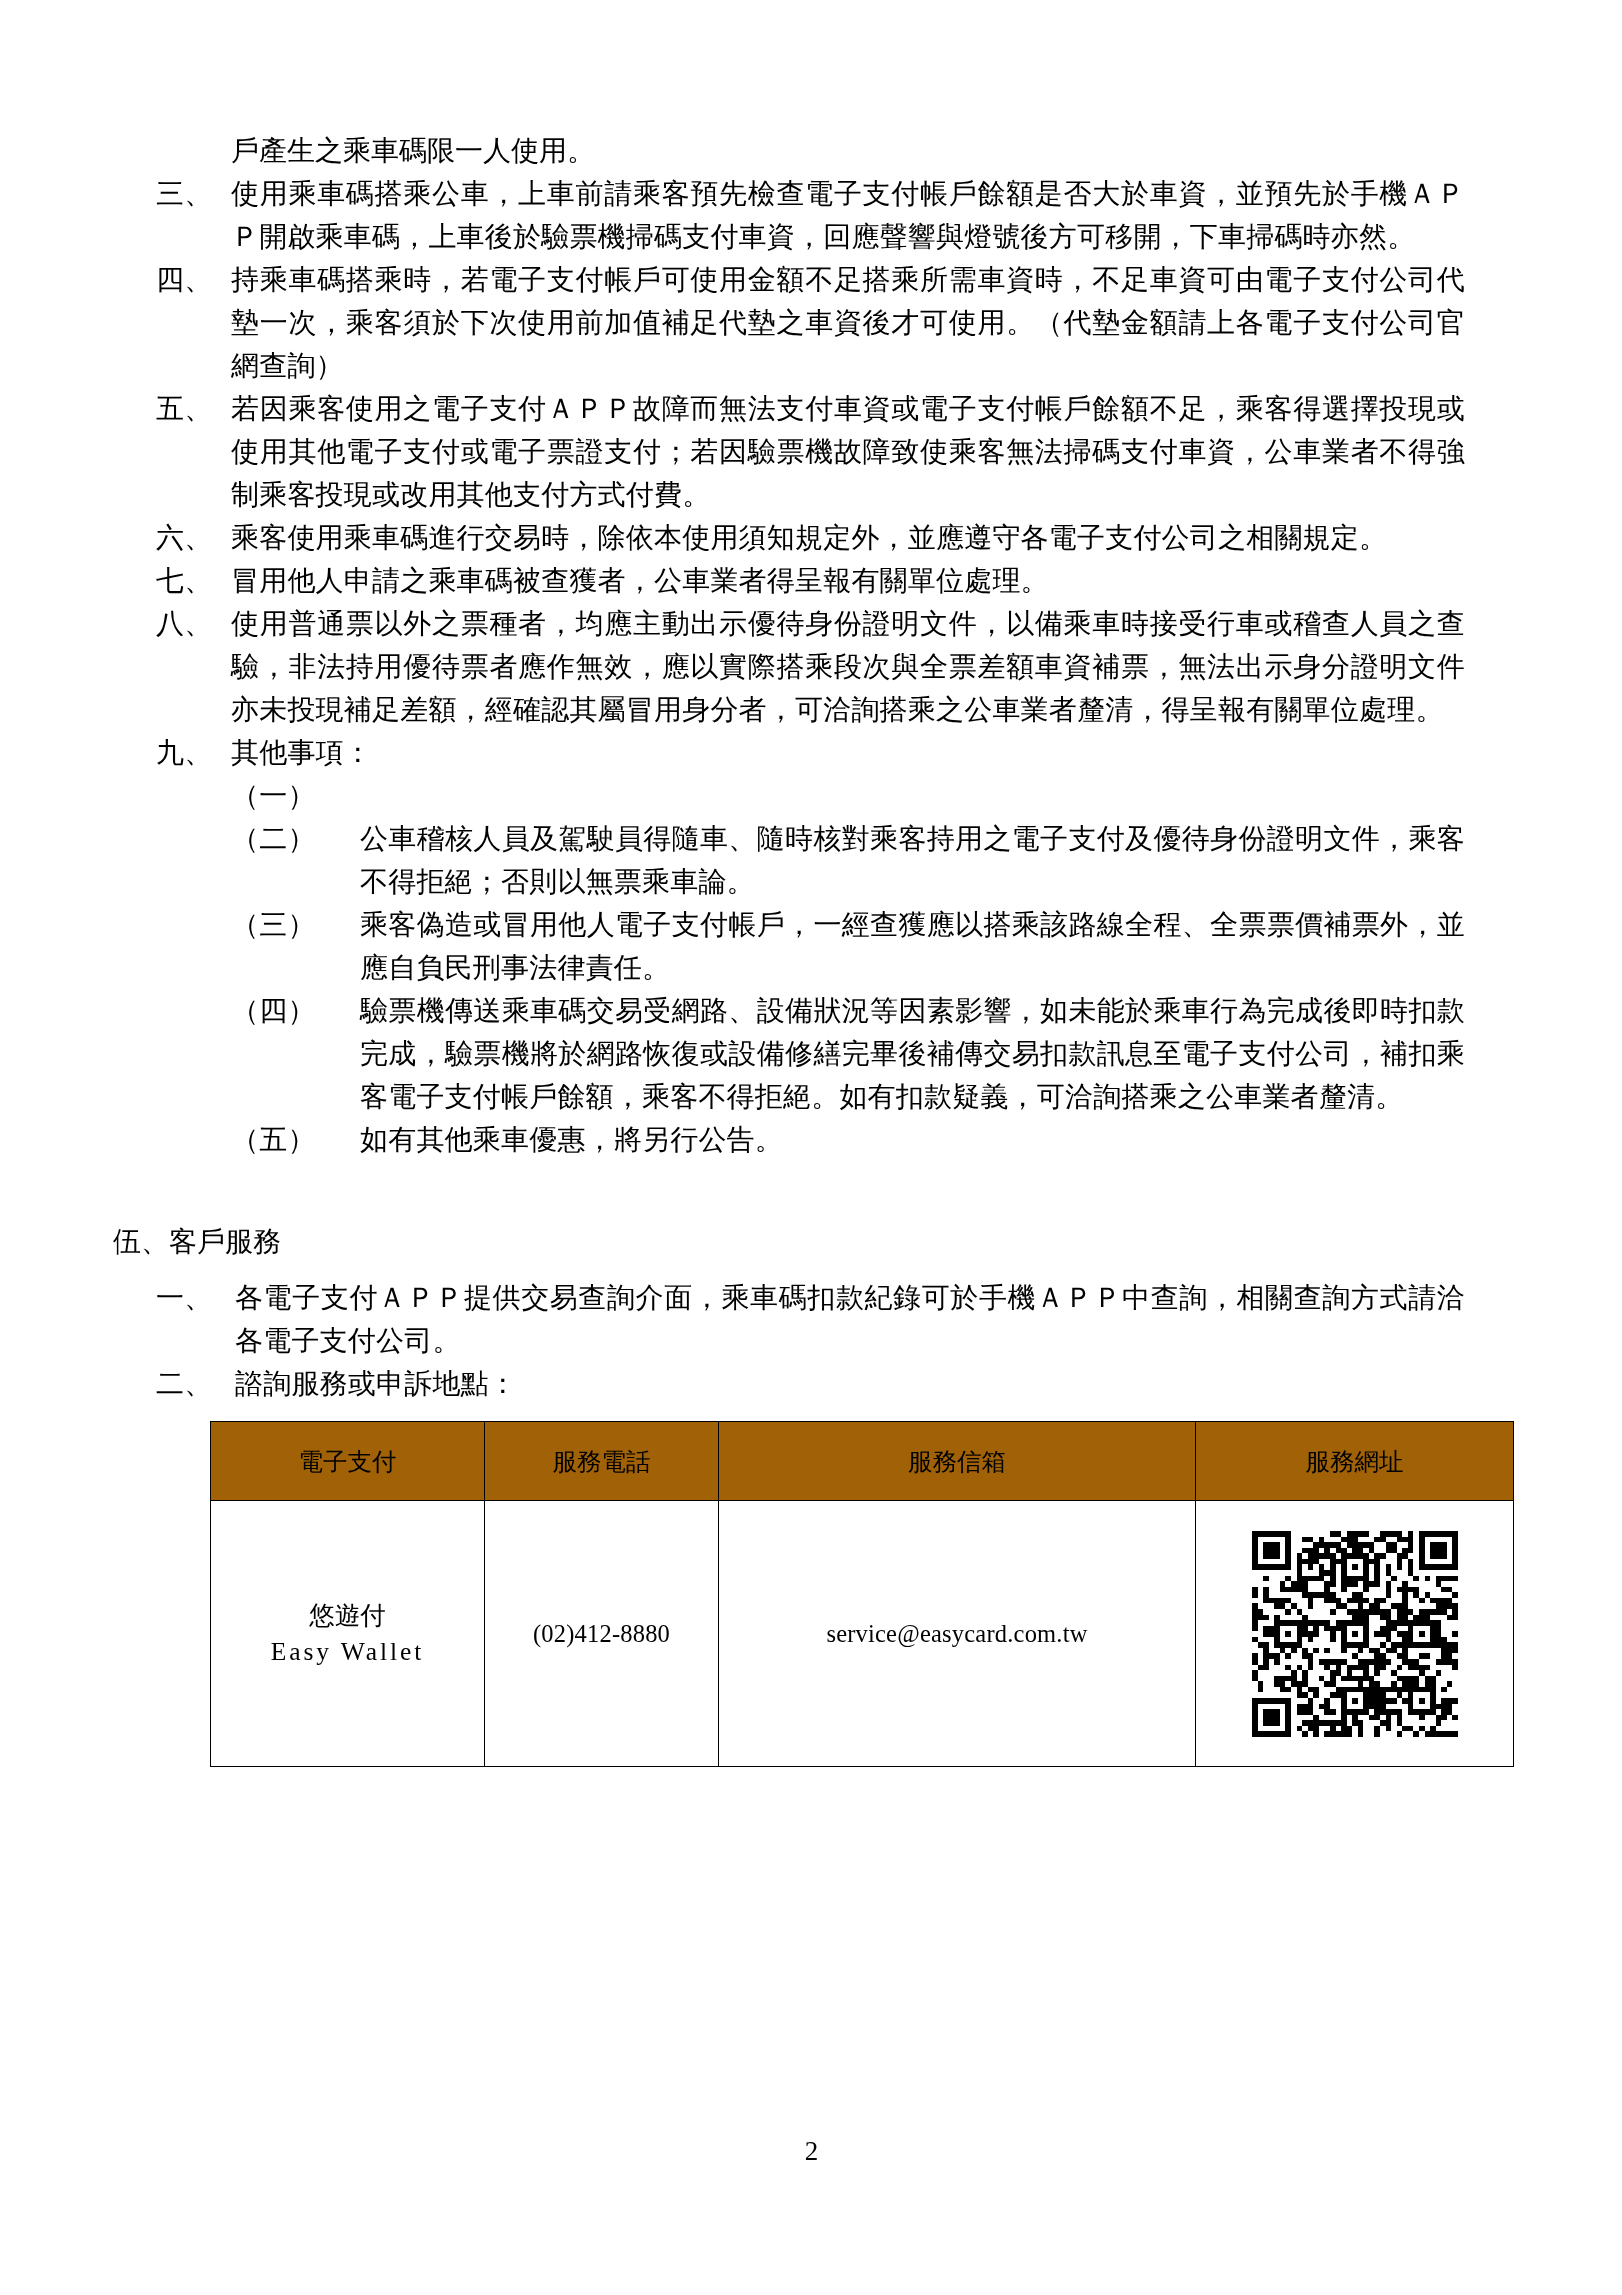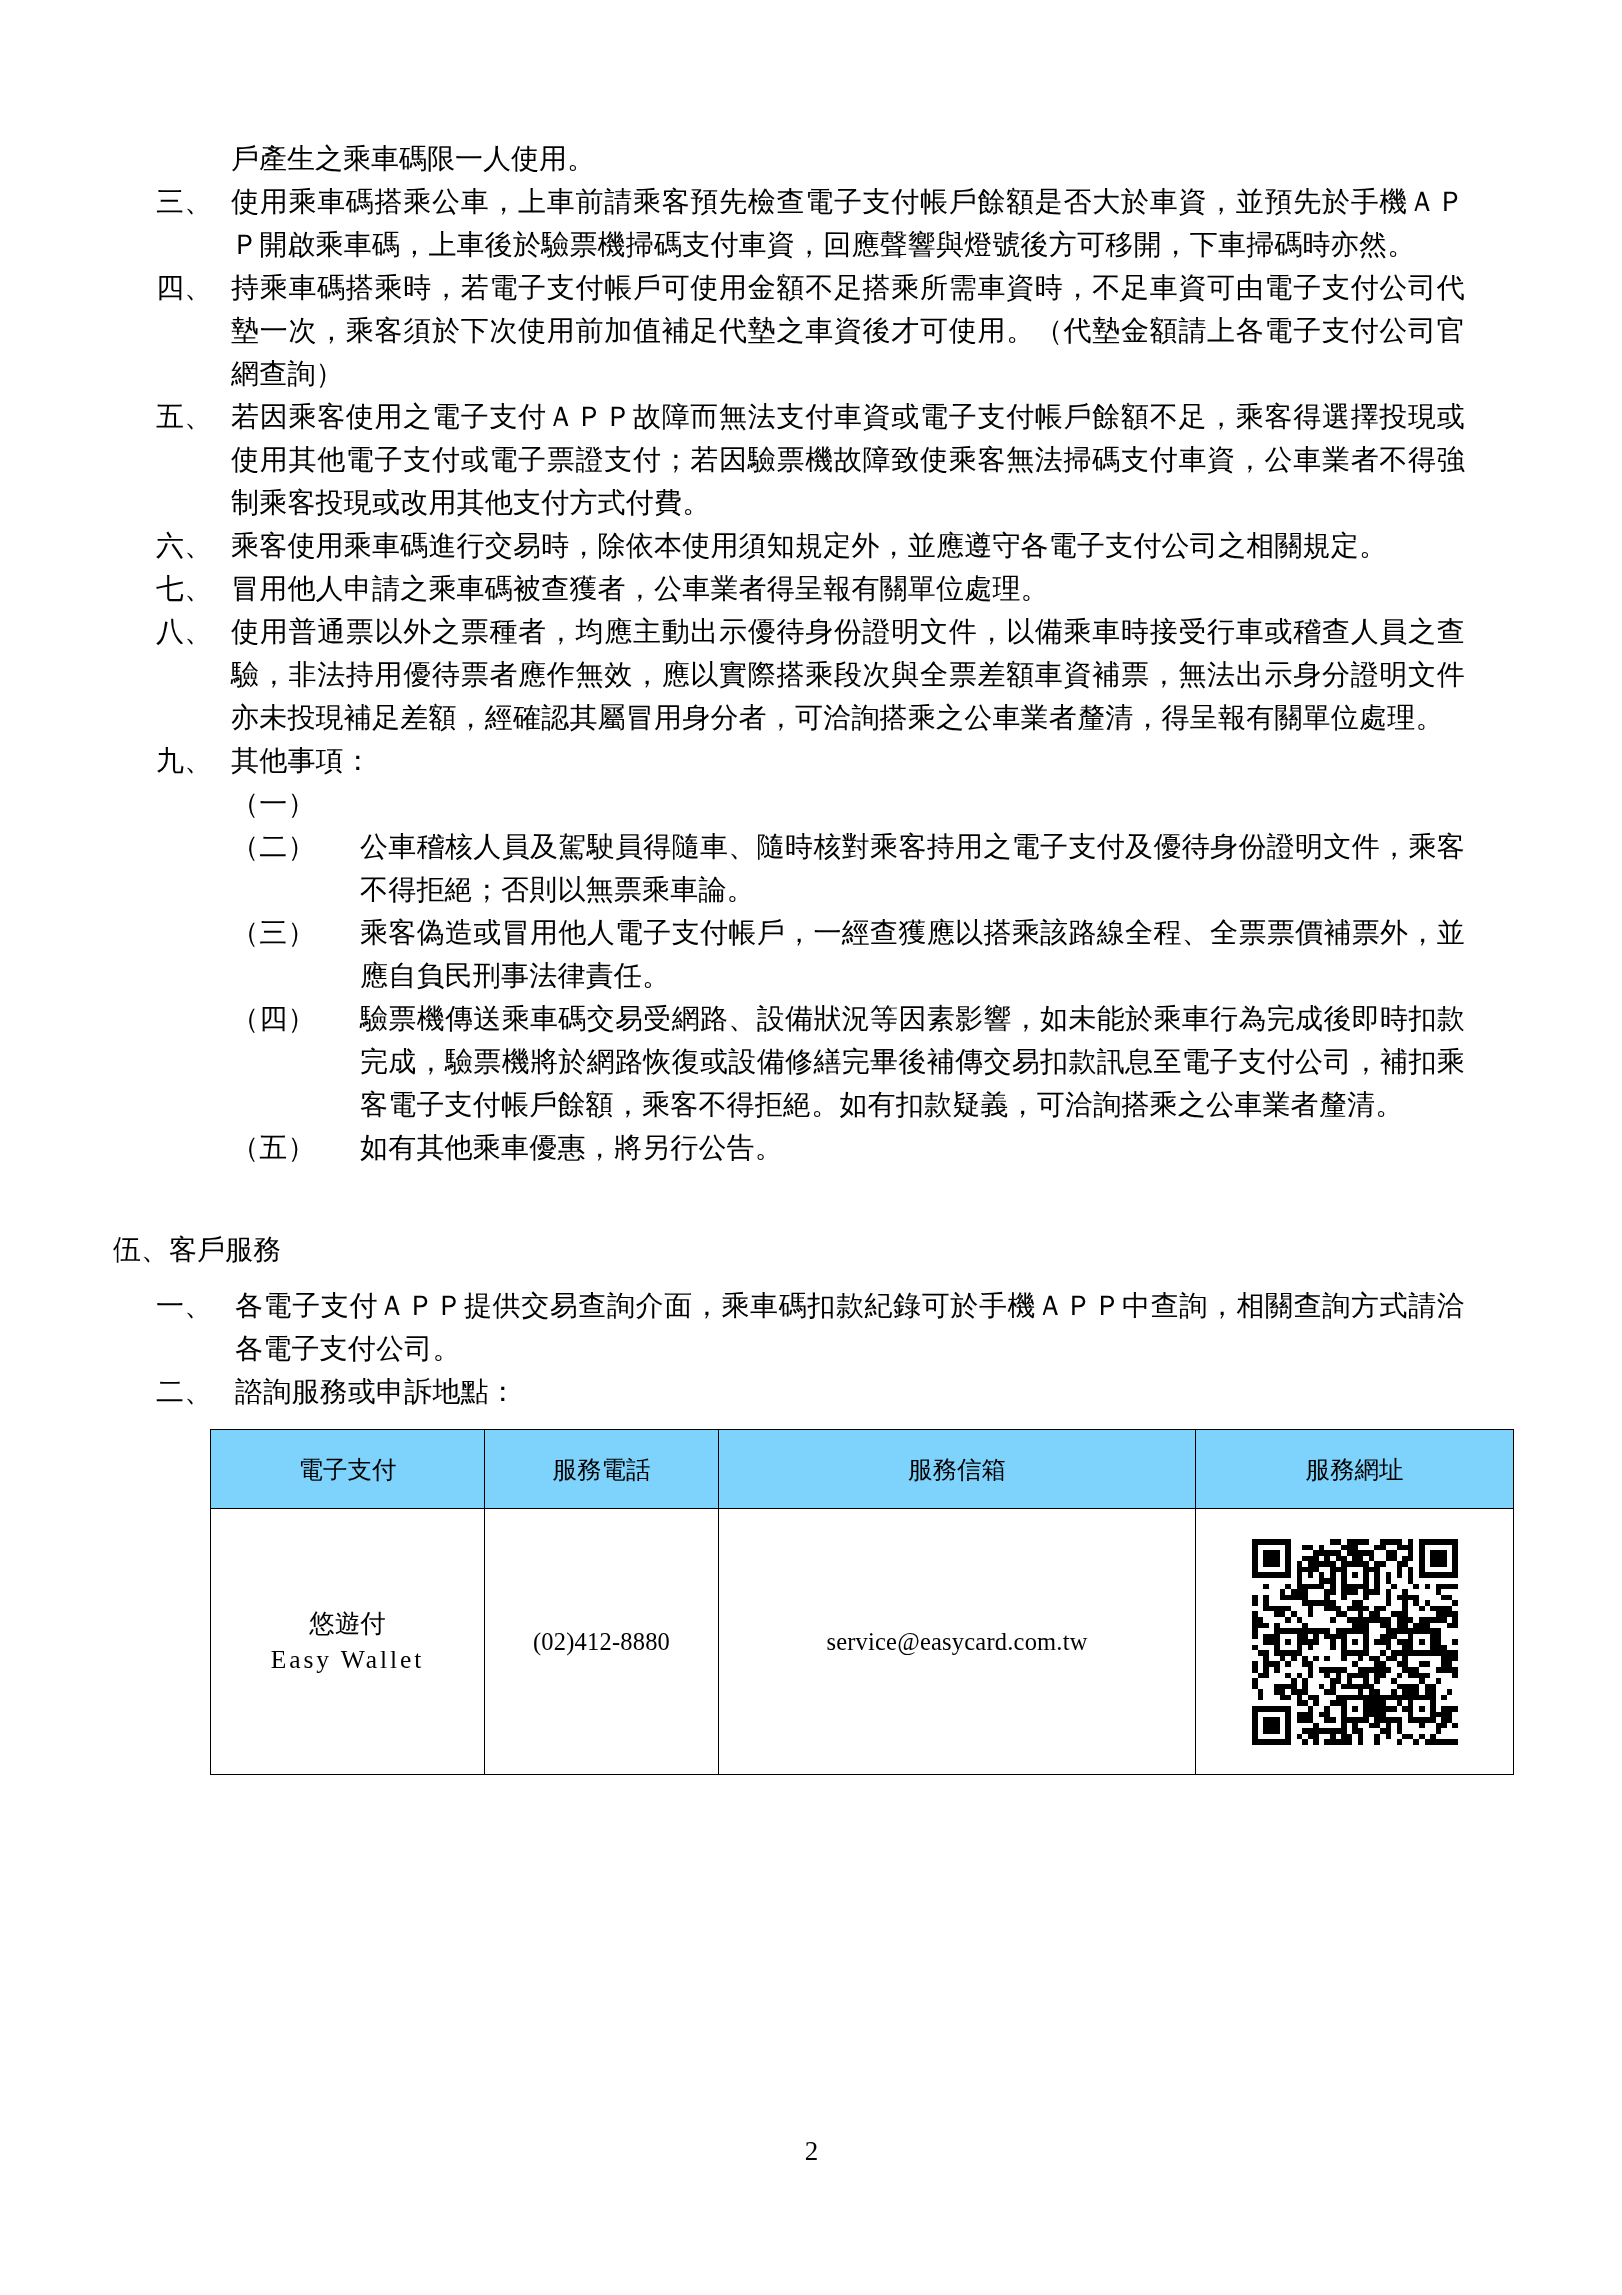--- a/index.html
+++ b/index.html
@@ -16,21 +16,21 @@
     position: relative;
     width: 1623px;
     height: 2295px;
     background: #ffffff;
     box-sizing: border-box;
     overflow: hidden;
   }
   .content {
     position: absolute;
     left: 0;
-    top: 8px;
+    top: 0;
     width: 1584px;
   }
 
   
   .para {
     display: flex;
     align-items: flex-start;
     font-size: 28px;
     line-height: 43px;
     letter-spacing: 0.2px;
@@ -102,21 +102,21 @@
     width: 1299px;
   }
   table.contact td, table.contact th {
     border: 1.5px solid #000000;
     text-align: center;
     vertical-align: middle;
     font-size: 24.5px;
     padding: 0;
   }
   table.contact thead th {
-    background: #7dd3fc;
+    background: #a16207;
     height: 78px;
     font-weight: normal;
     font-family: "Liberation Serif", "DejaVu Serif", serif;
   }
   table.contact tbody td {
     background: #ffffff;
     height: 265px;
   }
   .col-pay   { width: 273px; }
   .col-phone { width: 233px; }

